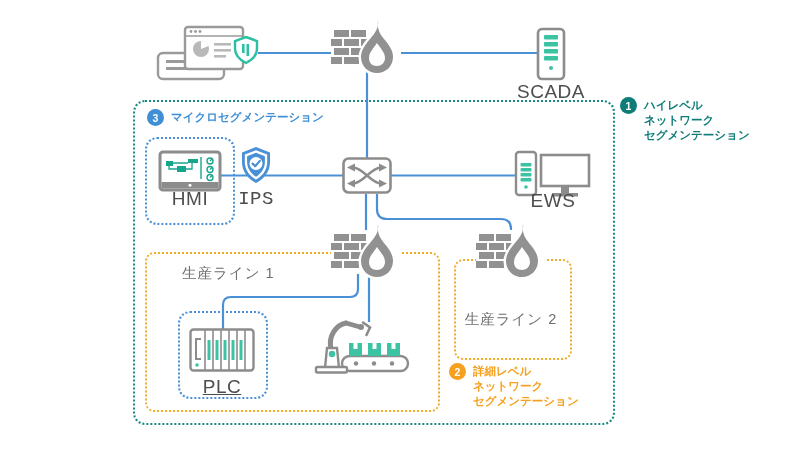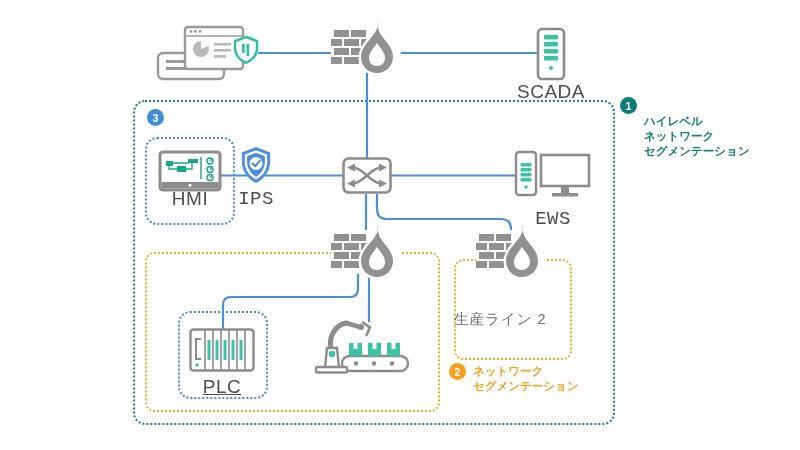--- a/index.html
+++ b/index.html
@@ -18,21 +18,21 @@
   .prod-label{position:absolute;color:#6e6e6e;font-size:14.5px;letter-spacing:1px;}
   .anno{position:absolute;display:flex;align-items:flex-start;gap:7px;}
   .badge{
     width:17px;height:17px;border-radius:50%;color:#fff;font-size:10.5px;font-weight:bold;
     display:flex;align-items:center;justify-content:center;flex:0 0 17px;margin-top:-1px;
   }
   .badge.teal{background:#0e7d78;}
   .badge.blue{background:#3f8ed6;}
   .badge.orange{background:#f5a01e;}
   .anno-text{font-size:11.5px;font-weight:bold;line-height:15px;}
-  .anno-text.teal{color:#0e7d78;margin-top:16px;}
+  .anno-text.teal{color:#0e7d78;}
   .anno-text.blue{color:#3f8ed6;}
   .anno-text.orange{color:#f5a01e;}
   svg{display:block;}
 </style>
 </head>
 <body>
 
 <div id="stage">
 
   <div class="zone teal" style="left:133px;top:100px;width:478px;height:321px;"></div>
@@ -197,21 +197,21 @@
       <rect x="6.5" y="13" width="11" height="3.4" rx="1"></rect>
       <rect x="6.5" y="18" width="11" height="3.4" rx="1"></rect>
       <rect x="6.5" y="23" width="11" height="3.4" rx="1"></rect>
       <rect x="6.5" y="28" width="11" height="3.4" rx="1"></rect>
       <circle cx="12" cy="37" r="1.8"></circle>
     </g>
     <rect x="27" y="5" width="48" height="31" fill="#fff" stroke="#8c8c8c" stroke-width="2.6"></rect>
     <rect x="47" y="36" width="8" height="7" fill="#8c8c8c"></rect>
     <rect x="38" y="43" width="26" height="3.5" fill="#8c8c8c"></rect>
   </svg>
-  <div class="node-label" style="left:513px;top:208px;width:80px;font-family:Liberation Mono, monospace;">EWS</div>
+  <div class="node-label" style="left:513px;top:190px;width:80px;">EWS</div>
 
   <svg class="abs" style="left:189px;top:328px;" width="66" height="44" viewBox="0 0 66 44">
     <rect x="1.5" y="1.5" width="63" height="41" rx="3" fill="#fff" stroke="#8c8c8c" stroke-width="2.4"></rect>
     <path d="M12,11 H7 V31 H12" fill="none" stroke="#8c8c8c" stroke-width="2"></path>
     <circle cx="8" cy="37" r="1.8" fill="#3cc3a4"></circle>
     <g stroke="#8c8c8c" stroke-width="1.6">
       <line x1="16" y1="2" x2="16" y2="42"></line>
         <line x1="24" y1="2" x2="24" y2="42"></line>
       <line x1="32" y1="2" x2="32" y2="42"></line>
         <line x1="40" y1="2" x2="40" y2="42"></line>
@@ -249,36 +249,39 @@
       <path d="M19,37 C16,24 24,13 34,11" fill="none" stroke="#8c8c8c" stroke-width="5" stroke-linecap="round"></path>
       <path d="M34,11 L48,15" fill="none" stroke="#8c8c8c" stroke-width="4.5" stroke-linecap="round"></path>
       <circle cx="49" cy="15" r="3" fill="#8c8c8c"></circle>
       <path d="M51,10.5 L58,15.5 L54.5,23" fill="none" stroke="#8c8c8c" stroke-width="2.6" stroke-linecap="round"></path>
       <path d="M13,56 L15,36 H25 L27,56 Z" fill="#fff" stroke="#8c8c8c" stroke-width="2.4"></path>
       <circle cx="20" cy="42" r="3.2" fill="#3cc3a4"></circle>
       <rect x="4" y="55" width="31" height="5.5" rx="1.5" fill="#fff" stroke="#8c8c8c" stroke-width="2.4"></rect>
     </g>
   </svg>
 
-  <div class="prod-label" style="left:454px;top:310px;width:114px;text-align:left;">生産ライン 2</div>
+  <div class="prod-label" style="left:182px;top:264px;">生産ライン 1</div>
+  <div class="prod-label" style="left:454px;top:310px;width:114px;text-align:center;">生産ライン 2</div>
 
   <div class="anno" style="left:620px;top:98px;">
     <div class="badge teal">1</div>
     <div class="anno-text teal">
       <div>ハイレベル</div>
       <div>ネットワーク</div>
       <div>セグメンテーション</div>
     </div>
   </div>
 
   <div class="anno" style="left:449px;top:364px;">
     <div class="badge orange">2</div>
     <div class="anno-text orange">
+      <div>詳細レベル</div>
       <div>ネットワーク</div>
       <div>セグメンテーション</div>
     </div>
   </div>
 
   <div class="anno" style="left:147px;top:110px;">
     <div class="badge blue">3</div>
+    <div class="anno-text blue">マイクロセグメンテーション</div>
   </div>
 
 </div>
 
 </body></html>

